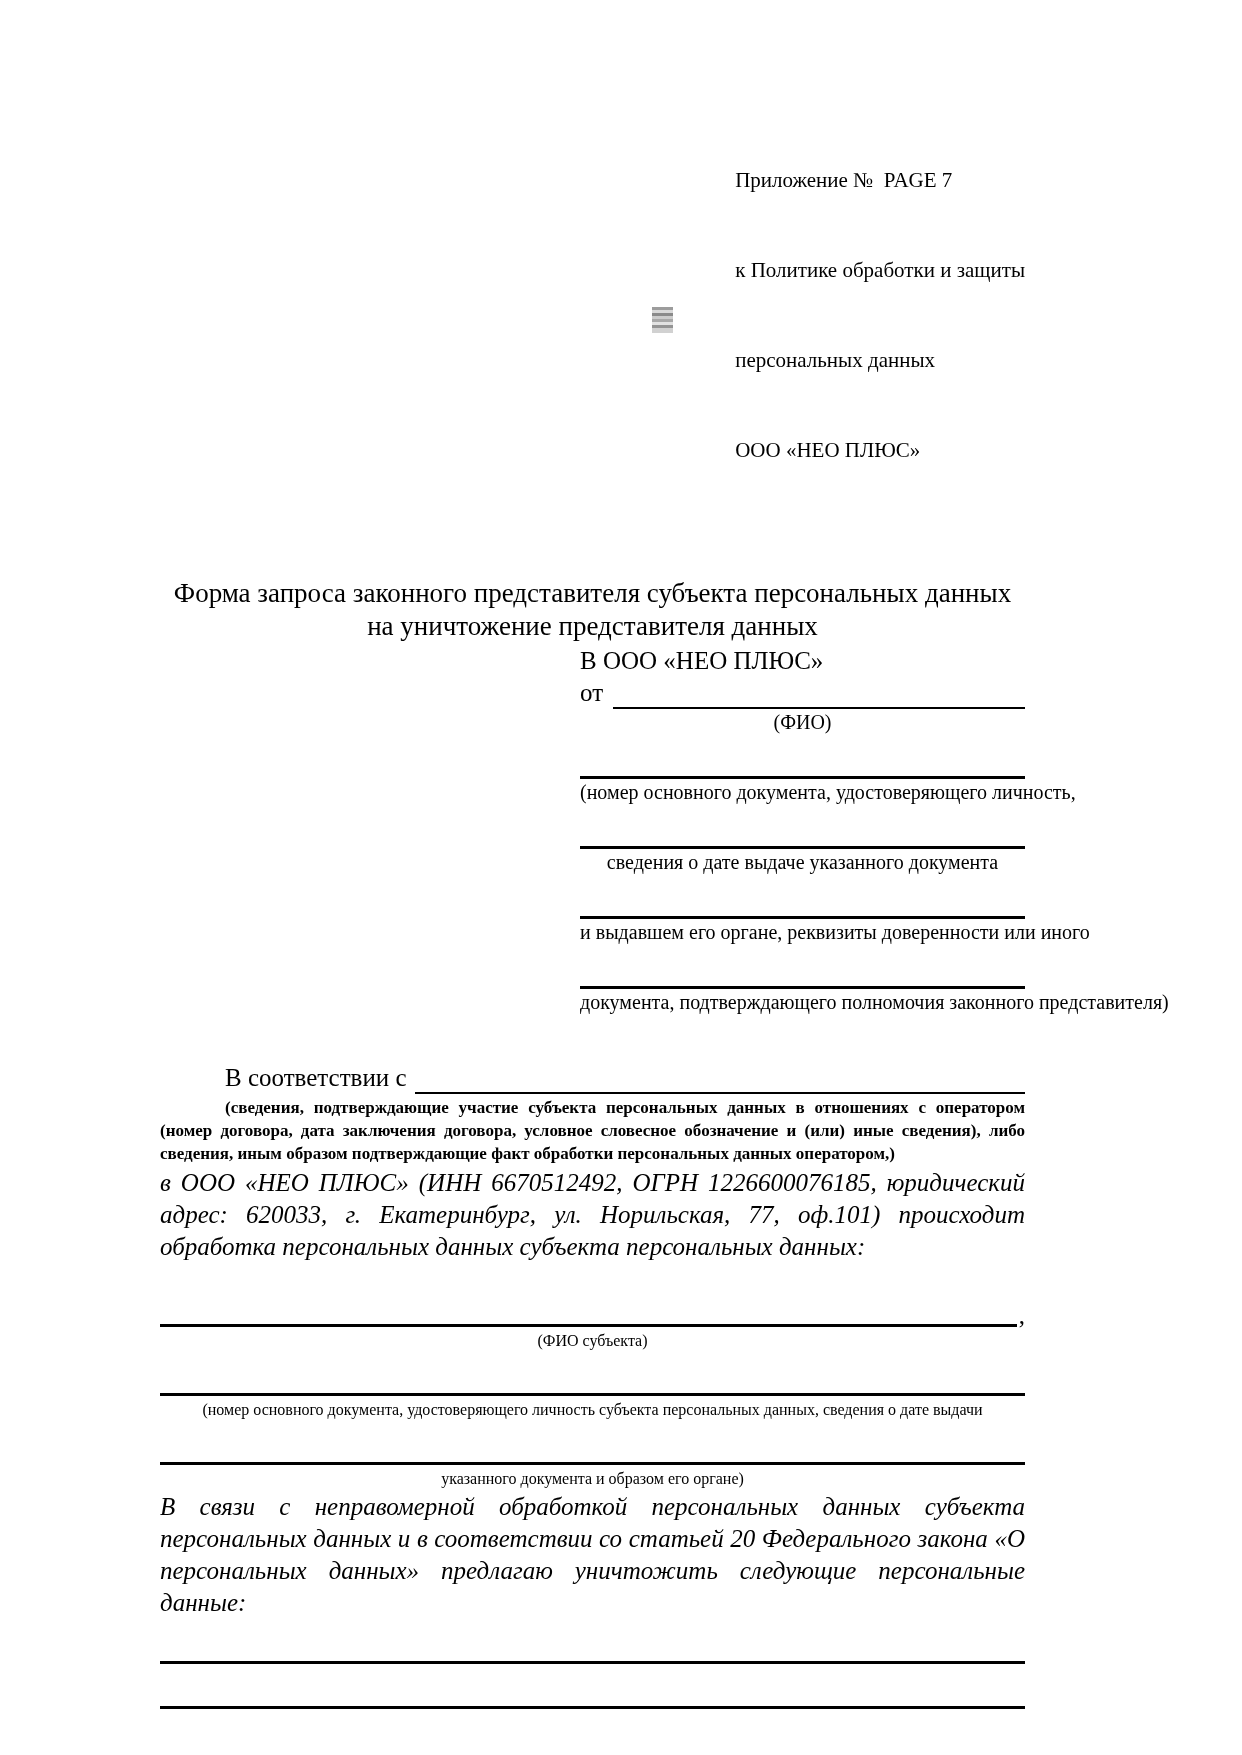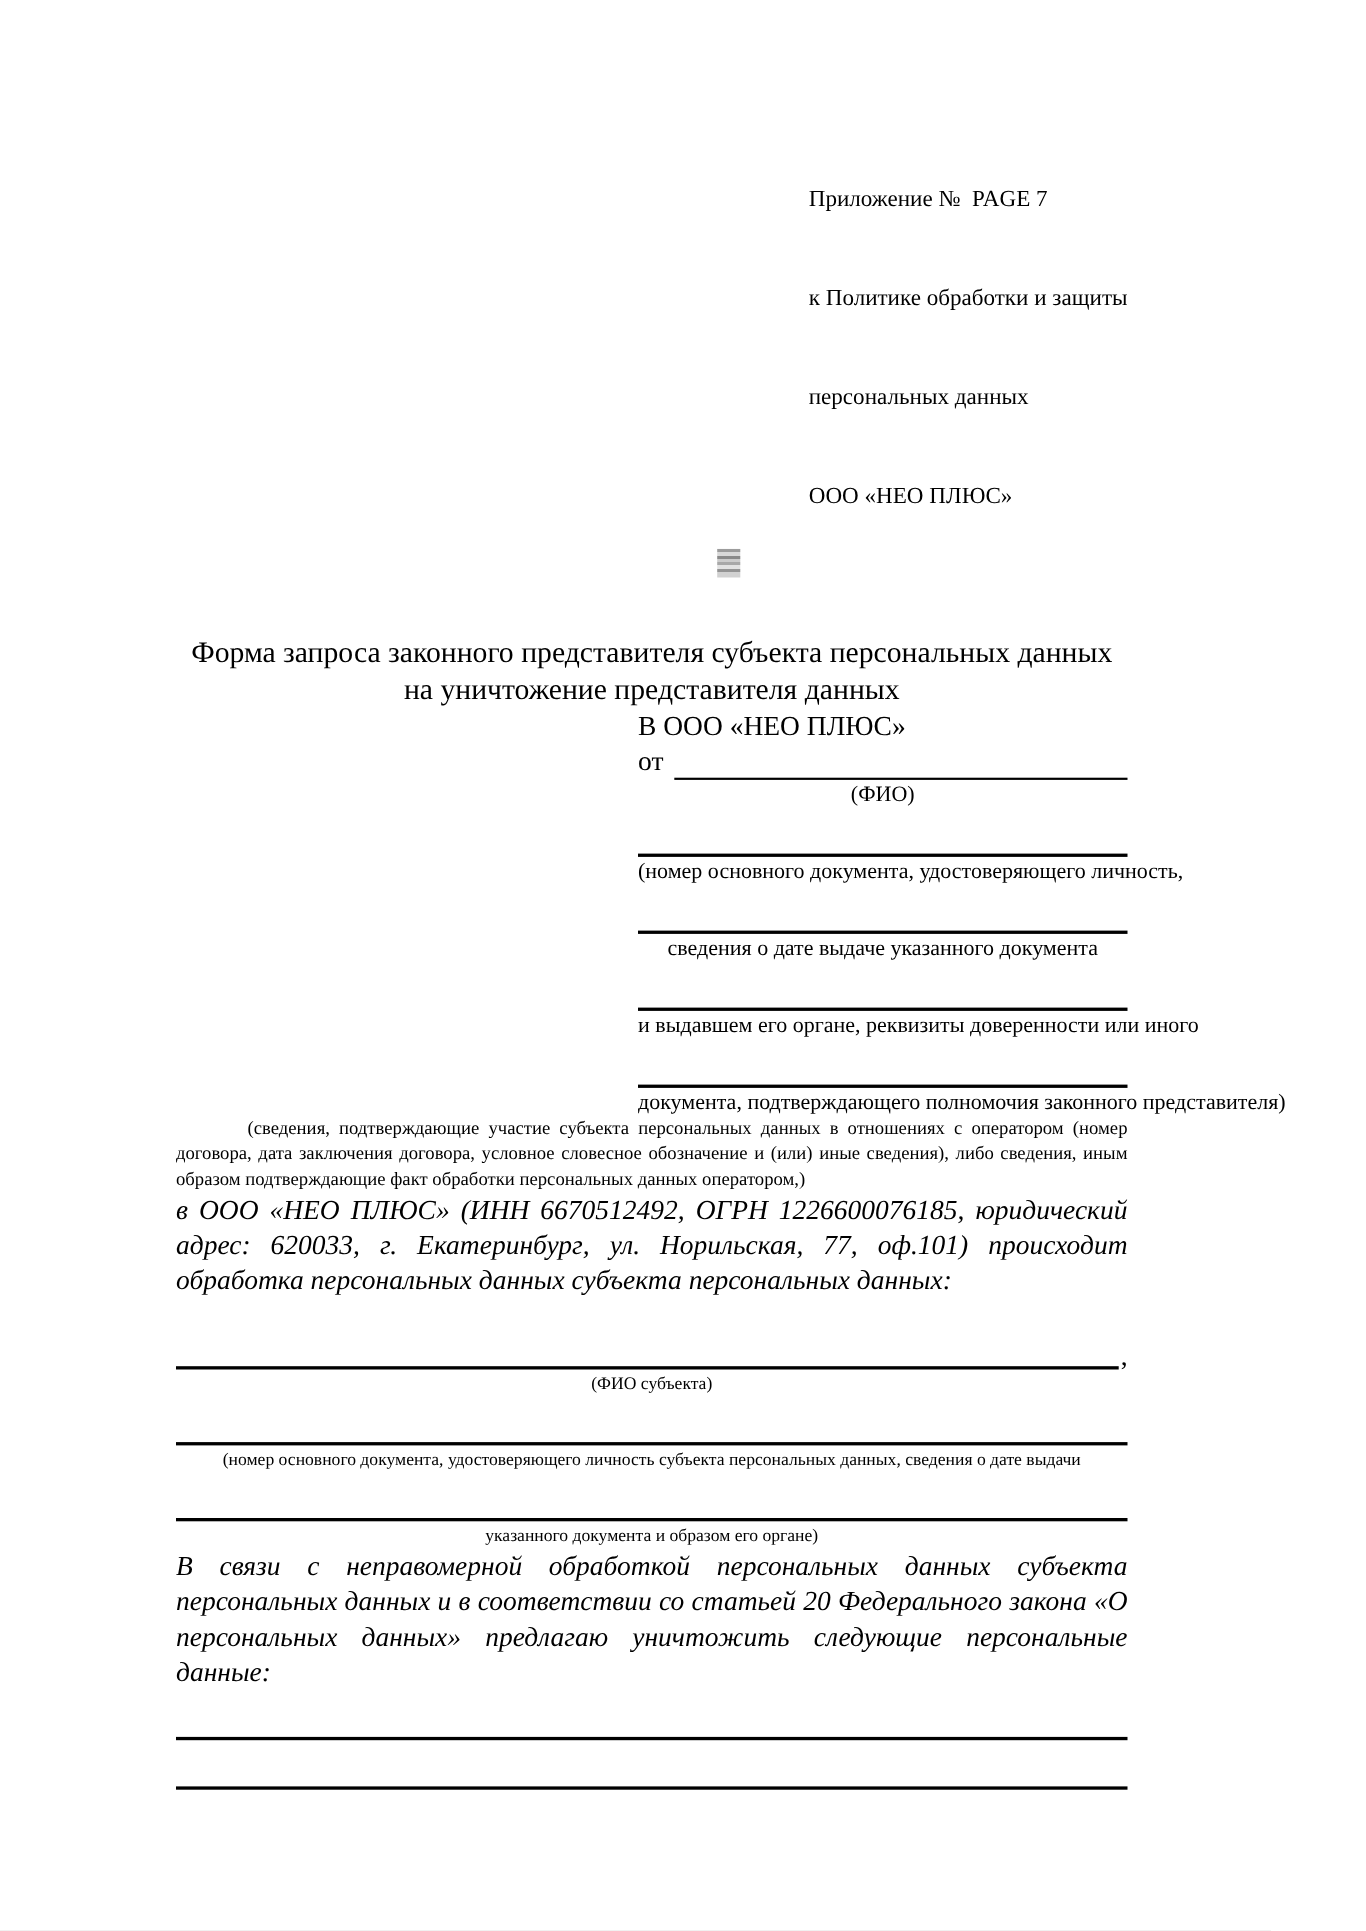--- a/index.html
+++ b/index.html
@@ -11,21 +11,21 @@
     background: #ffffff;
     color: #000000;
     font-family: "Liberation Serif", "DejaVu Serif", serif;
     font-size: 25px;
     line-height: 32px;
     box-sizing: border-box;
     padding: 105px 217px 0 160px;
     overflow: hidden;
   }
   
-  .header-row { display: flex; align-items: flex-end; }
+  .header-row { display: flex; align-items: center; }
   .artifact {
     width: 27px; height: 26px;
     margin-left: 492px; margin-top: 10px;
     background: repeating-linear-gradient(180deg,
       #9c9c9c 0 3px, #d9d9d9 3px 6px, #8a8a8a 6px 9px,
       #cccccc 9px 12px, #a8a8a8 12px 15px, #e2e2e2 15px 18px,
       #949494 18px 21px, #d1d1d1 21px 26px);
   }
   .appendix { margin-left: 62px; font-size: 21px; line-height: 30px; white-space: pre; }
   
@@ -35,21 +35,21 @@
   .addr-to { margin-top: 2px; }
   .from-row { display: flex; align-items: flex-end; }
   .from-label { white-space: nowrap; padding-right: 10px; }
   .iline { border-bottom: 2px solid #000; flex: 1 1 auto; height: 28px; }
   .bare-line { border-bottom: 3px solid #000; height: 0; }
   .addr-block .bare-line { margin-top: 44px; }
   .cap { font-size: 20px; line-height: 20px; text-align: center; white-space: nowrap; margin-top: 3px; }
   
   .accord-row { display: flex; align-items: flex-end; margin-top: 50px; }
   .accord-label { margin-left: 65px; white-space: nowrap; padding-right: 8px; }
-  .fineprint { font-size: 17px; line-height: 23px; text-align: justify; text-indent: 65px; margin-top: 2px; }
+  .fineprint { font-size: 17px; line-height: 23px; text-align: justify; text-indent: 65px; margin-top: 2px; font-weight: bold; }
   .para { text-align: justify; margin-top: 2px; font-style: italic; }
   .line-row { display: flex; align-items: flex-end; margin-top: 42px; }
   .line-row .grow { border-bottom: 3px solid #000; flex: 1 1 auto; height: 0; }
   .tail { white-space: nowrap; line-height: 22px; padding-left: 2px; }
   .caps-center { font-size: 16px; line-height: 20px; text-align: center; margin-top: 4px; }
 </style>
 </head>
 <body>
 
 <div class="page">
@@ -79,20 +79,24 @@
     <div class="bare-line"></div>
     <div class="cap">(номер основного документа, удостоверяющего личность,</div>
     <div class="bare-line"></div>
     <div class="cap">сведения о дате выдаче указанного документа</div>
     <div class="bare-line"></div>
     <div class="cap">и выдавшем его органе, реквизиты доверенности или иного</div>
     <div class="bare-line"></div>
     <div class="cap">документа, подтверждающего полномочия законного представителя)</div>
   </div>
 
+  <div class="accord-row">
+    <span class="accord-label">В соответствии с</span>
+    <span class="iline"></span>
+  </div>
 
   <div class="fineprint">(сведения, подтверждающие участие субъекта персональных данных в отношениях с оператором (номер договора, дата заключения договора, условное словесное обозначение и (или) иные сведения), либо сведения, иным образом подтверждающие факт обработки персональных данных оператором,)</div>
 
   <div class="para">в ООО «НЕО ПЛЮС» (ИНН 6670512492, ОГРН 1226600076185, юридический адрес: 620033, г. Екатеринбург, ул. Норильская, 77, оф.101) происходит обработка персональных данных субъекта персональных данных:</div>
 
   <div class="line-row">
     <span class="grow"></span>
     <span class="tail">,</span>
   </div>
   <div class="caps-center">(ФИО субъекта)</div>

